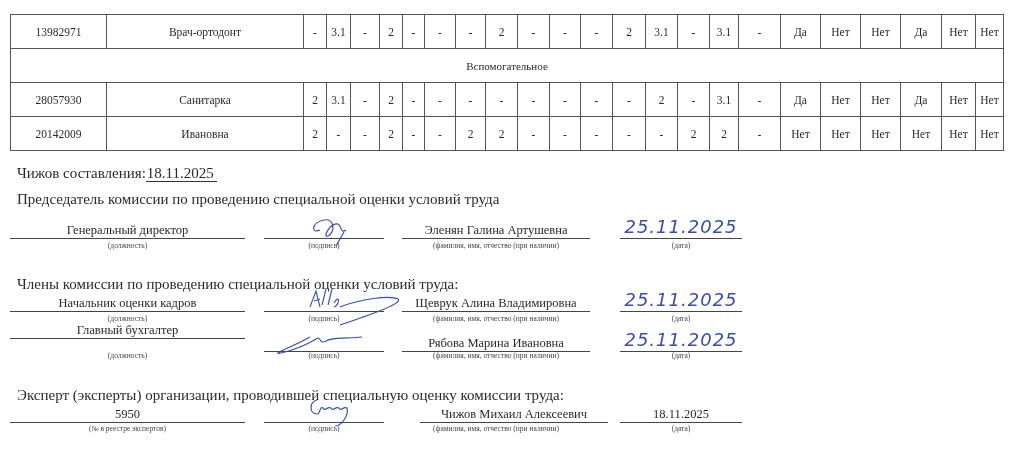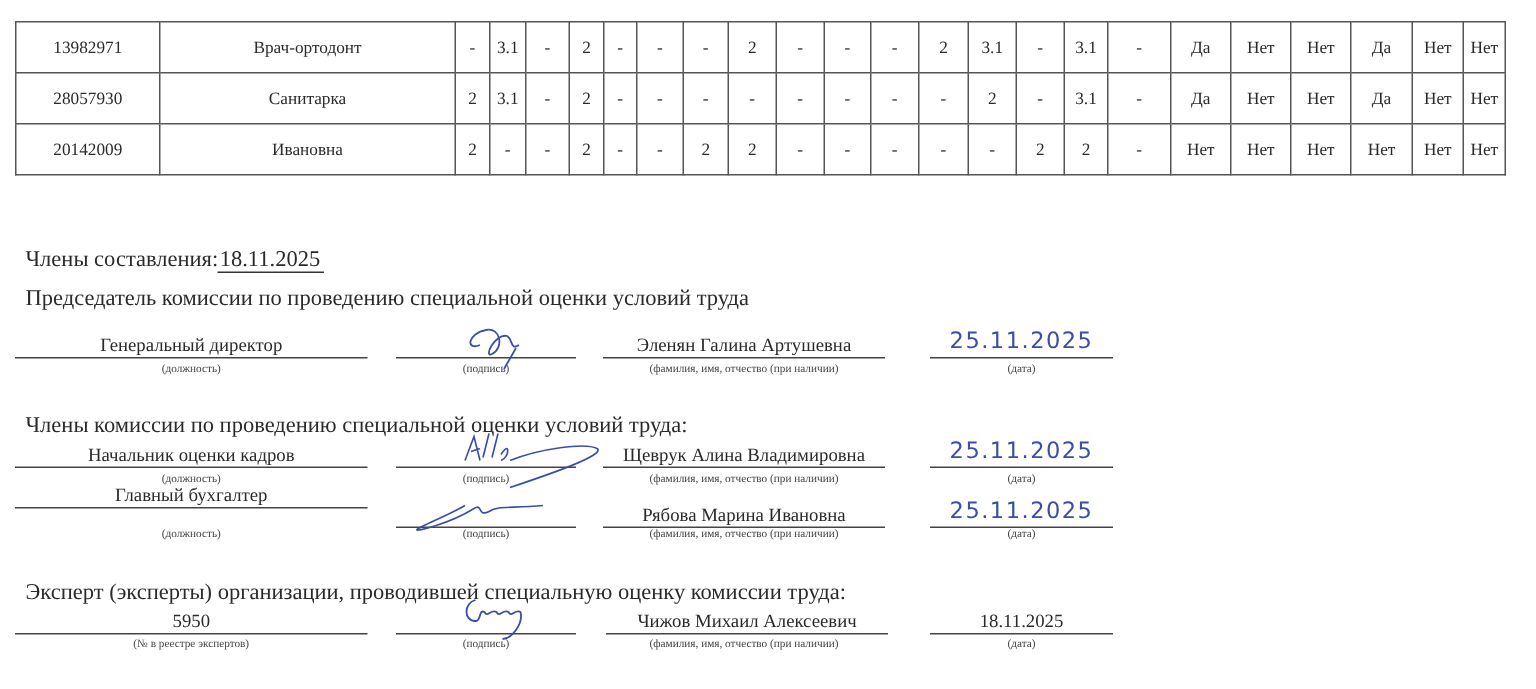--- a/index.html
+++ b/index.html
@@ -9,22 +9,22 @@
   .tbl td { border: 1.4px solid #555; text-align: center; vertical-align: middle;
             font-size: 11.5px; padding: 0; height: 33px; color: #2a2a2a; }
   .tbl td.section { font-size: 11px; height: 33px; }
   .abs { position: absolute; white-space: nowrap; }
   .date-line { left: 17px; top: 165px; font-size: 15px; color: #2a2a2a; }
   .date-line .u { border-bottom: 1.2px solid #333; padding: 0 3px 0 1px; }
   .heading { font-size: 15px; color: #2a2a2a; left: 17px; }
   .field { position: absolute; border-bottom: 1.3px solid #444; text-align: center;
            font-size: 12.5px; color: #2a2a2a; height: 16px; line-height: 16px; }
   .cap { position: absolute; text-align: center; font-size: 7.5px; color: #444; }
-  .hand { font-family: "DejaVu Sans", sans-serif; color: #3a4ea8;
-          font-size: 15px; letter-spacing: 1px; border-bottom: 1.3px solid #444; }
+  .hand { font-family: "DejaVu Sans", sans-serif; font-style: italic; color: #3a4ea8;
+          font-size: 18px; letter-spacing: 1px; border-bottom: 1.3px solid #444; }
   svg.sig { position: absolute; overflow: visible; }
 </style>
 </head>
 <body>
 
 <table class="tbl">
   <colgroup>
     <col style="width:96px">
       <col style="width:197px">
     <col style="width:23px">
@@ -71,20 +71,23 @@
         <td>3.1</td>
         <td>-</td>
         <td>Да</td>
         <td>Нет</td>
         <td>Нет</td>
         <td>Да</td>
         <td>Нет</td>
         <td>Нет</td>
       </tr>
       <tr>
+        <td colspan="24" class="section">Вспомогательное</td>
+      </tr>
+      <tr>
         <td>28057930</td>
         <td>Санитарка</td>
         <td>2</td>
         <td>3.1</td>
         <td>-</td>
         <td>2</td>
         <td>-</td>
         <td>-</td>
         <td>-</td>
         <td>-</td>
@@ -126,21 +129,21 @@
         <td>Нет</td>
         <td>Нет</td>
         <td>Нет</td>
         <td>Нет</td>
         <td>Нет</td>
       </tr>
     </tbody>
 </table>
 
 <div class="abs date-line">
-  <span>Члены составления:</span><span class="u">18.11.2025</span>
+  <span>Чижов составления:</span><span class="u">18.11.2025</span>
 </div>
 
 <div class="abs heading" style="top:191px">Председатель комиссии по проведению специальной оценки условий труда</div>
 <div class="field" style="left:10px; top:222px; width:235px">Генеральный директор</div>
 <div class="cap" style="left:10px; top:241px; width:235px">(должность)</div>
 <div class="field" style="left:264px; top:222px; width:120px"></div>
 <div class="cap" style="left:264px; top:241px; width:120px">(подпись)</div>
 <svg class="sig" style="left:300px; top:212px" width="60" height="40">
   <path d="M20 18 C10 22 12 10 24 8 C34 6 36 20 28 24 C22 27 30 10 38 12 C42 14 40 22 46 18 M44 20 L36 34" fill="none" stroke="#3a4ea8" stroke-width="1.2"></path>
 </svg>
@@ -177,16 +180,16 @@
 <div class="cap" style="left:620px; top:351px; width:122px">(дата)</div>
 
 <div class="abs heading" style="top:387px">Эксперт (эксперты) организации, проводившей специальную оценку комиссии труда:</div>
 <div class="field" style="left:10px; top:406px; width:235px">5950</div>
 <div class="cap" style="left:10px; top:424px; width:235px">(№ в реестре экспертов)</div>
 <div class="field" style="left:264px; top:406px; width:120px"></div>
 <div class="cap" style="left:264px; top:424px; width:120px">(подпись)</div>
 <svg class="sig" style="left:305px; top:392px" width="70" height="40">
   <path d="M12 8 C4 10 4 22 12 22 C16 22 14 14 18 16 C20 20 22 14 26 16 C28 20 30 14 34 16 C36 20 38 14 42 16 C44 24 36 34 30 34" fill="none" stroke="#3a4ea8" stroke-width="1.2"></path>
 </svg>
-<div class="field" style="left:404px; top:406px; width:188px">Чижов Михаил Алексеевич</div>
+<div class="field" style="left:420px; top:406px; width:188px">Чижов Михаил Алексеевич</div>
 <div class="cap" style="left:402px; top:424px; width:188px">(фамилия, имя, отчество (при наличии)</div>
 <div class="field" style="left:620px; top:406px; width:122px">18.11.2025</div>
 <div class="cap" style="left:620px; top:424px; width:122px">(дата)</div>
 
 </body></html>

